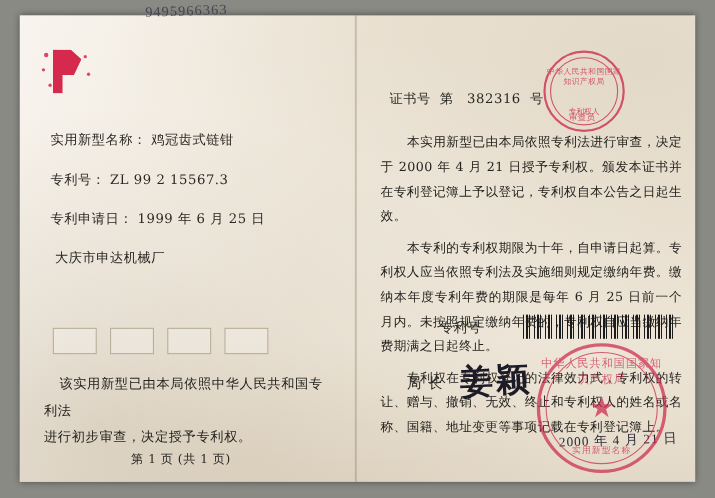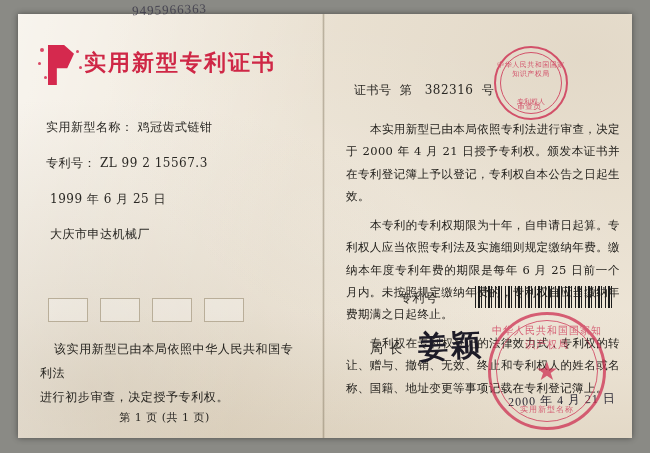--- a/index.html
+++ b/index.html
@@ -346,33 +346,33 @@
 
     <div class="title-row">
       <div class="emblem">
         <div class="p-shape"></div>
         <div class="spark" style="left:2px;  top:6px;"></div>
         <div class="spark" style="left:0px;  top:20px; width:3px; height:3px;"></div>
         <div class="spark" style="left:6px;  top:34px; width:3px; height:3px;"></div>
         <div class="spark" style="left:38px; top:8px;  width:3px; height:3px;"></div>
         <div class="spark" style="left:41px; top:24px; width:3px; height:3px;"></div>
       </div>
-      <div class="title-cn">实用新型专利证书</div>
     </div>
 
     <div class="fields">
       <div class="field">
         <span class="lbl">实用新型名称：</span>
         <span class="val">鸡冠齿式链钳</span>
       </div>
       <div class="field">
         <span class="lbl">专利号：</span>
         <span class="val">ZL 99 2 15567.3</span>
       </div>
       <div class="field">
+        <span class="lbl">专利申请日：</span>
         <span class="val">1999 年 6 月 25 日</span>
       </div>
       <div class="field">
         <span class="val">大庆市申达机械厂</span>
       </div>
     </div>
 
     <div class="blocks">
       <div class="blk" style="left:4px;"></div>
       <div class="blk" style="left:56px;"></div>

